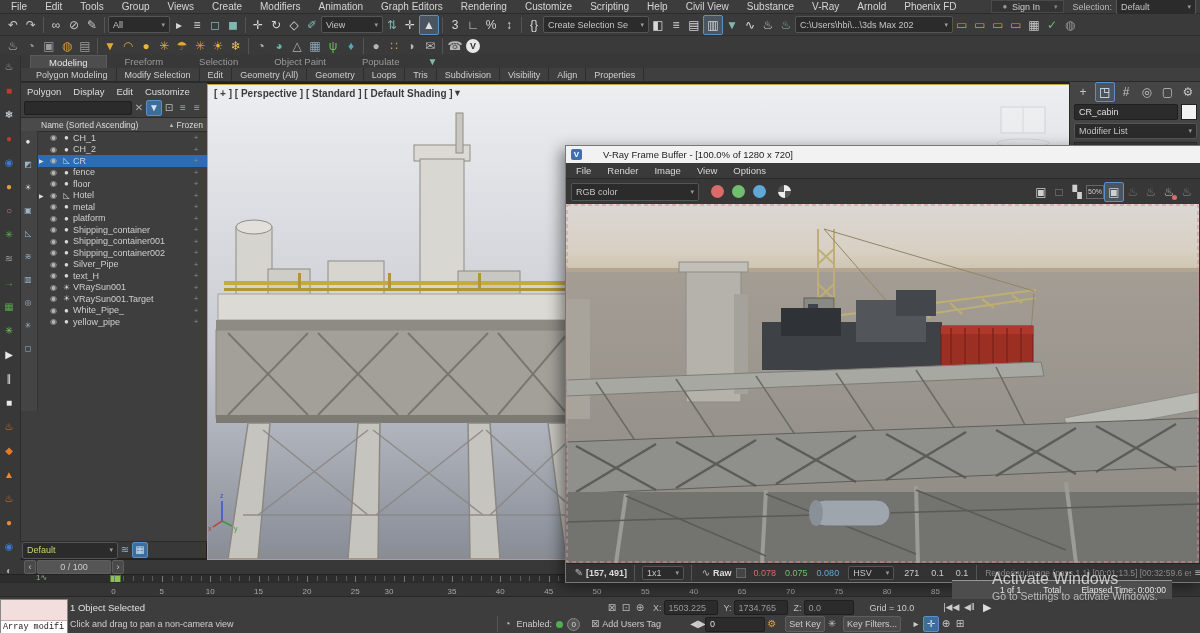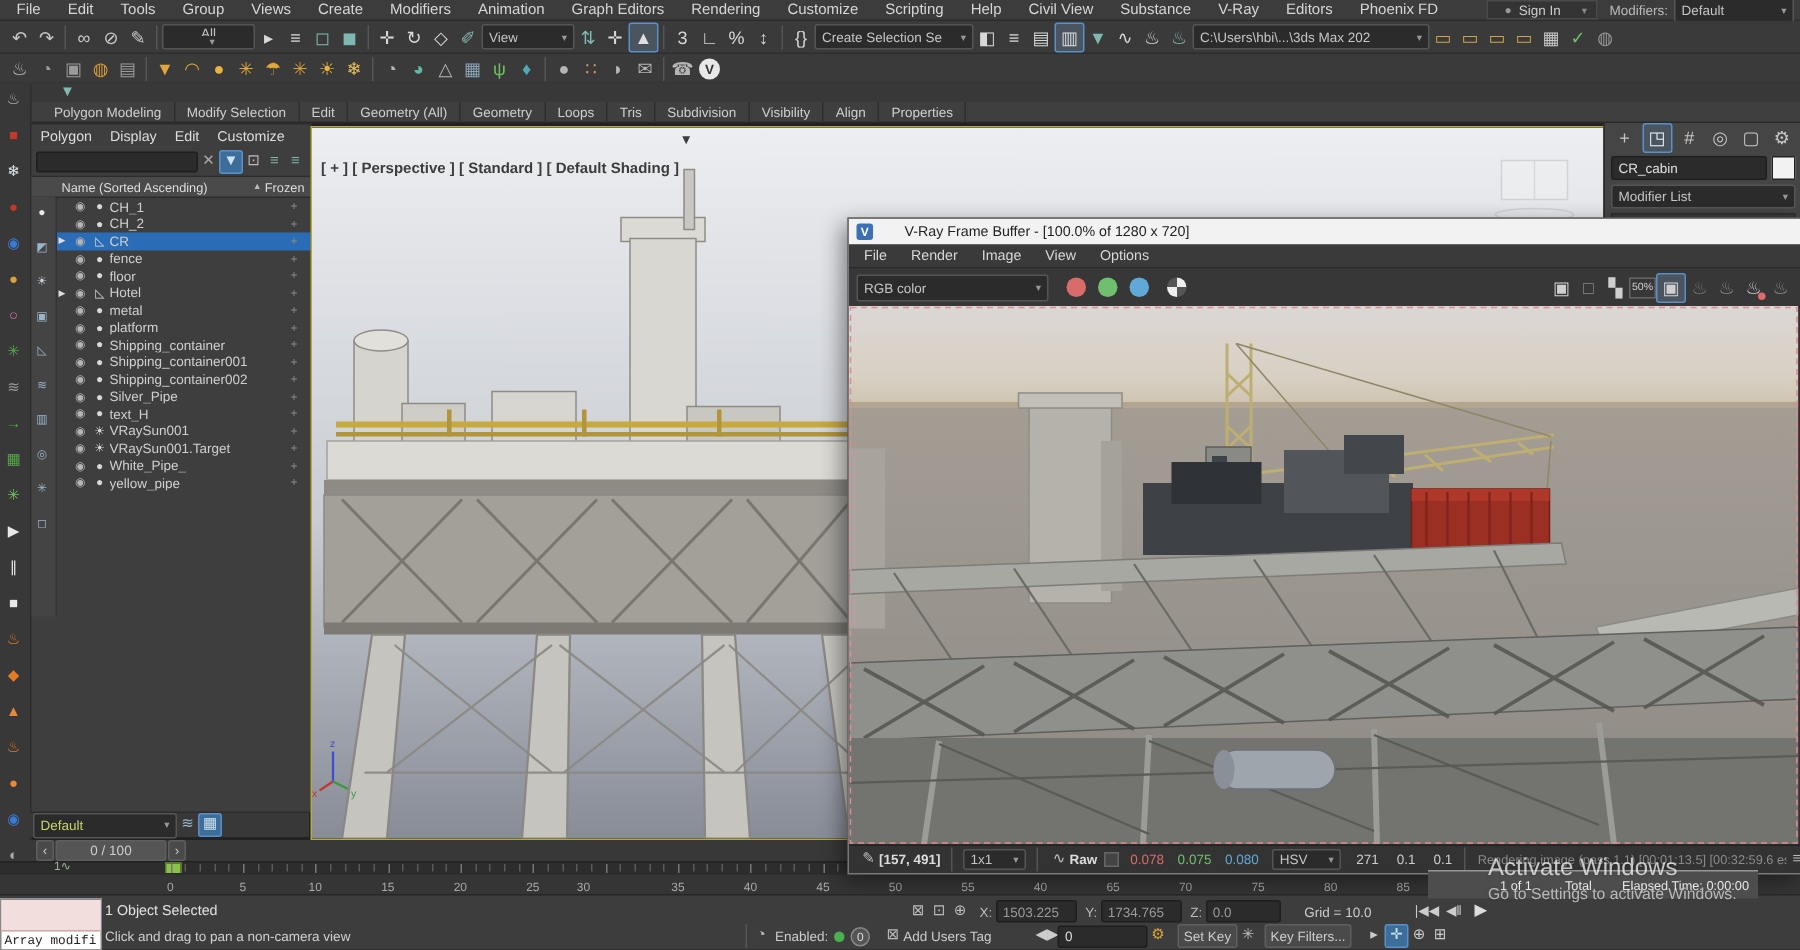--- a/index.html
+++ b/index.html
@@ -48,45 +48,45 @@
       <span class="menu-item">Modifiers</span>
       <span class="menu-item">Animation</span>
       <span class="menu-item">Graph Editors</span>
       <span class="menu-item">Rendering</span>
       <span class="menu-item">Customize</span>
       <span class="menu-item">Scripting</span>
       <span class="menu-item">Help</span>
       <span class="menu-item">Civil View</span>
       <span class="menu-item">Substance</span>
       <span class="menu-item">V-Ray</span>
-      <span class="menu-item">Editors</span>
+      <span class="menu-item">Arnold</span>
       <span class="menu-item">Phoenix FD</span>
     </div>
   <div style="flex:1"></div>
   <div class="row" style="background:#343434;border:1px solid #4a4a4a;height:11px;padding:0 6px;margin-right:8px;">
     <span class="ic sm" style="color:#999;font-size:8px;">●</span>
     <span style="font-size:9px;color:#ccc;">Sign In</span>
     <span style="font-size:7px;color:#888;margin-left:14px;">▾</span>
   </div>
-  <span style="font-size:9px;color:#bbb;">Modifiers:</span>
+  <span style="font-size:9px;color:#bbb;">Selection:</span>
   <div class="dd" style="width:70px;margin:0 4px;">
     <span>Default</span>
       <span class="arr">▾</span>
   </div>
 </div>
 
 <div class="abs row" id="toolbar1" style="left:0;top:14px;width:1200px;height:21px;background:#3a3a3a;border-bottom:1px solid #2e2e2e;padding-left:4px;">
     <span class="ic" style="color: rgb(200, 200, 200); position: relative;">↶</span>
     <span class="ic" style="color: rgb(200, 200, 200); position: relative;">↷</span>
     <div class="sep"></div>
     <span class="ic" style="color: rgb(200, 200, 200); position: relative;">∞</span>
     <span class="ic" style="color: rgb(200, 200, 200); position: relative;">⊘</span>
     <span class="ic" style="color: rgb(200, 200, 200); position: relative;">✎</span>
     <div class="sep"></div>
-    <div class="dd" style="width: 52px; flex-direction: column;">
+    <div class="dd" style="width: 52px;">
       <span style="overflow:hidden;white-space:nowrap;">All</span>
       <span class="arr">▾</span>
     </div>
     <span class="ic" style="color: rgb(216, 216, 216); position: relative;">▸</span>
     <span class="ic" style="color: rgb(216, 216, 216); position: relative;">≡</span>
     <span class="ic" style="color: rgb(127, 184, 176); position: relative;">◻</span>
     <span class="ic" style="color: rgb(127, 184, 176); position: relative;">◼</span>
     <div class="sep"></div>
     <span class="ic" style="color: rgb(216, 216, 216); position: relative;">✛</span>
     <span class="ic" style="color: rgb(216, 216, 216); position: relative;">↻</span>
@@ -156,20 +156,27 @@
     <span class="ic" style="color: rgb(181, 181, 181); position: relative;">●</span>
     <span class="ic" style="color: rgb(215, 156, 90); position: relative;">∷</span>
     <span class="ic" style="color: rgb(181, 181, 181); position: relative;">◗</span>
     <span class="ic" style="color: rgb(181, 181, 181); position: relative;">✉</span>
     <div class="sep"></div>
     <span class="ic" style="color: rgb(181, 181, 181); position: relative;">☎</span>
     <span style="width: 14px; height: 14px; border-radius: 50%; background: rgb(232, 232, 232); color: rgb(51, 51, 51); font-size: 9px; font-weight: bold; display: inline-flex; align-items: center; justify-content: center; margin: 0px 2px;">V</span>
   </div>
 
 <div class="abs row" style="left:0;top:55px;width:1200px;height:13px;background:#383838;padding-left:30px;">
+  <div id="ribbontabs" class="row">
+      <span style="padding: 0px 18px; font-size: 9.5px; height: 13px; display: flex; align-items: center; background: rgb(77, 77, 77); color: rgb(232, 232, 232); border-top: 1px solid rgb(90, 90, 90); border-right: 1px solid rgb(90, 90, 90); border-left: 1px solid rgb(90, 90, 90); border-image: initial; border-bottom: none;">Modeling</span>
+      <span style="padding: 0px 18px; font-size: 9.5px; height: 13px; display: flex; align-items: center; color: rgb(154, 154, 154);">Freeform</span>
+      <span style="padding: 0px 18px; font-size: 9.5px; height: 13px; display: flex; align-items: center; color: rgb(154, 154, 154);">Selection</span>
+      <span style="padding: 0px 18px; font-size: 9.5px; height: 13px; display: flex; align-items: center; color: rgb(154, 154, 154);">Object Paint</span>
+      <span style="padding: 0px 18px; font-size: 9.5px; height: 13px; display: flex; align-items: center; color: rgb(154, 154, 154);">Populate</span>
+    </div>
   <div class="ic sm" style="color:#7fb8b0;margin-left:8px;">▼</div>
 </div>
 <div class="abs row" id="ribbonsub" style="left:0;top:68px;width:1200px;height:13px;background:#3f3f3f;border-bottom:1px solid #2a2a2a;padding-left:28px;">
     <span style="padding: 0px 8px; font-size: 9px; color: rgb(207, 207, 207); border-right: 1px solid rgb(46, 46, 46); height: 13px; display: flex; align-items: center;">Polygon Modeling</span>
     <span style="padding: 0px 8px; font-size: 9px; color: rgb(207, 207, 207); border-right: 1px solid rgb(46, 46, 46); height: 13px; display: flex; align-items: center;">Modify Selection</span>
     <span style="padding: 0px 8px; font-size: 9px; color: rgb(207, 207, 207); border-right: 1px solid rgb(46, 46, 46); height: 13px; display: flex; align-items: center;">Edit</span>
     <span style="padding: 0px 8px; font-size: 9px; color: rgb(207, 207, 207); border-right: 1px solid rgb(46, 46, 46); height: 13px; display: flex; align-items: center;">Geometry (All)</span>
     <span style="padding: 0px 8px; font-size: 9px; color: rgb(207, 207, 207); border-right: 1px solid rgb(46, 46, 46); height: 13px; display: flex; align-items: center;">Geometry</span>
     <span style="padding: 0px 8px; font-size: 9px; color: rgb(207, 207, 207); border-right: 1px solid rgb(46, 46, 46); height: 13px; display: flex; align-items: center;">Loops</span>
     <span style="padding: 0px 8px; font-size: 9px; color: rgb(207, 207, 207); border-right: 1px solid rgb(46, 46, 46); height: 13px; display: flex; align-items: center;">Tris</span>
@@ -444,21 +451,21 @@
 
     <g transform="translate(14,436)" stroke-width="1.5">
       <line x1="0" y1="0" x2="0" y2="-20" stroke="#3a4fd0"></line>
       <line x1="0" y1="0" x2="-9" y2="6" stroke="#c03a2b"></line>
       <line x1="0" y1="0" x2="10" y2="5" stroke="#3a9a3a"></line>
       <text x="-2" y="-23" font-size="7" fill="#3a4fd0">z</text>
       <text x="-14" y="10" font-size="7" fill="#c03a2b">x</text>
       <text x="12" y="10" font-size="7" fill="#3a9a3a">y</text>
     </g>
   </svg>
-  <div class="abs" style="left:6px;top:3px;font-size:10px;color:#3c3c3c;font-weight:bold;margin-top:19px;">[ + ] [ Perspective ] [ Standard ] [ Default Shading ]</div>
+  <div class="abs" style="left:6px;top:3px;font-size:10px;color:#3c3c3c;font-weight:bold;">[ + ] [ Perspective ] [ Standard ] [ Default Shading ]</div>
   <div class="abs" style="left:245px;top:3px;font-size:9px;color:#3c3c3c;">▼</div>
 </div>
 
 <div class="abs" style="left:1069px;top:82px;width:131px;height:476px;background:#454545;border-left:1px solid #2c2c2c;">
   <div class="row" id="paneltabs" style="height:20px;padding:0 4px;justify-content:space-between;">
       <span class="ic" style="color: rgb(197, 197, 197);">+</span>
       <span class="ic bx" style="color: rgb(232, 240, 248);">◳</span>
       <span class="ic" style="color: rgb(197, 197, 197);">#</span>
       <span class="ic" style="color: rgb(197, 197, 197);">◎</span>
       <span class="ic" style="color: rgb(197, 197, 197);">▢</span>

